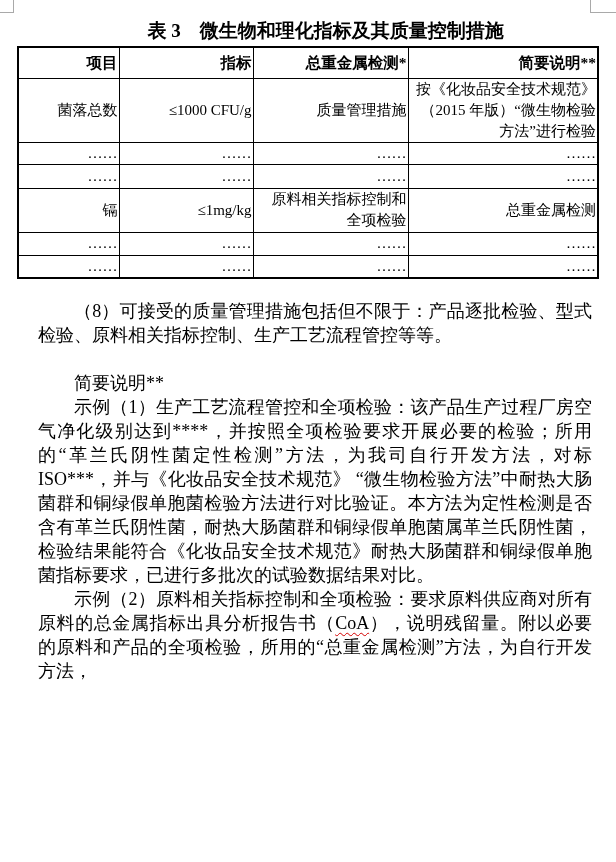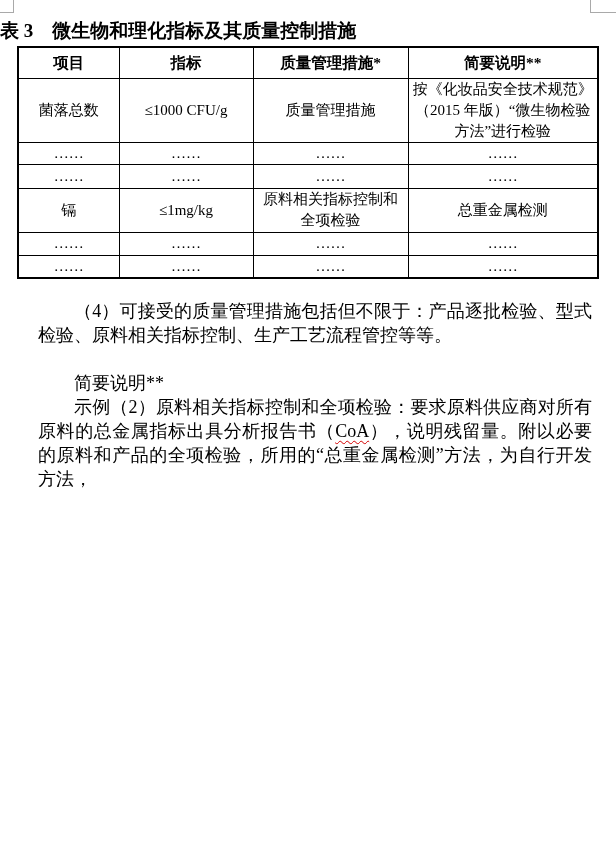--- a/index.html
+++ b/index.html
@@ -6,33 +6,34 @@
   .page {
     position:relative; width:616px; height:862px; overflow:hidden;
     background:#ffffff; color:#000;
     font-family:"Liberation Serif","DejaVu Serif",serif;
   }
   .crop-mark { position:absolute; top:0; }
   .crop-tl { left:0;  width:13px; height:12px; border-right:1px solid #a9a9a9; border-bottom:1px solid #a9a9a9; }
   .crop-tr { left:590px; width:26px; height:12px; border-left:1px solid #a9a9a9; border-bottom:1px solid #a9a9a9; }
 
   .doc-title {
-    margin:18px 0 0 0; 
+    margin:18px 0 0 0; text-align:center;
     font-size:19px; font-weight:bold; line-height:26px;
     white-space:pre;
+    padding-left:35px;
   }
 
   table.spec {
     border-collapse:collapse; table-layout:fixed;
     width:580px; margin:2px 0 0 17px;
     border:2px solid #000;
   }
   table.spec td, table.spec th {
     border:1px solid #000;
-    text-align:center; vertical-align:middle;
+    text-align:right; vertical-align:middle;
     font-size:15px; line-height:21px;
     padding:0 1px;
     white-space:pre-line;
     overflow:hidden;
     font-weight:normal;
   }
   table.spec th { font-weight:bold; font-size:15.5px; }
 
   .notes {
     margin:20px 24px 0 38px;
@@ -65,21 +66,21 @@
     <colgroup>
       <col style="width:101px">
         <col style="width:134px">
         <col style="width:155px">
         <col style="width:190px">
     </colgroup>
     <tbody>
         <tr style="height:31px">
       <th>项目</th>
       <th>指标</th>
-      <th>质量管理措施*</th>
+      <th>总重金属检测*</th>
       <th>简要说明**</th>
     </tr>
     <tr style="height:63px">
       <td>菌落总数</td>
       <td>≤1000 CFU/g</td>
       <td>质量管理措施</td>
       <td>按《化妆品安全技术规范》
 （2015 年版）“微生物检验
 方法”进行检验</td>
     </tr>
@@ -111,18 +112,19 @@
     <tr style="height:22px">
       <td>……</td>
       <td>……</td>
       <td>……</td>
       <td>……</td>
     </tr>
   </tbody>
     </table>
 
   <div class="notes">
-    <p>（4）可接受的质量管理措施包括但不限于：产品逐批检验、型式检验、原料相关指标控制、生产工艺流程管控等等。</p>
+    <p>（8）可接受的质量管理措施包括但不限于：产品逐批检验、型式检验、原料相关指标控制、生产工艺流程管控等等。</p>
     <p class="gap-before">简要说明**</p>
+    <p>示例（1）生产工艺流程管控和全项检验：该产品生产过程厂房空气净化级别达到****，并按照全项检验要求开展必要的检验；所用的“革兰氏阴性菌定性检测”方法，为我司自行开发方法，对标 ISO***，并与《化妆品安全技术规范》 “微生物检验方法”中耐热大肠菌群和铜绿假单胞菌检验方法进行对比验证。本方法为定性检测是否含有革兰氏阴性菌，耐热大肠菌群和铜绿假单胞菌属革兰氏阴性菌，检验结果能符合《化妆品安全技术规范》耐热大肠菌群和铜绿假单胞菌指标要求，已进行多批次的试验数据结果对比。</p>
     <p><span>示例（2）原料相关指标控制和全项检验：要求原料供应商对所有原料的总金属指标出具分析报告书（</span><span class="spellcheck">CoA</span><span>），说明残留量。附以必要的原料和产品的全项检验，所用的“总重金属检测”方法，为自行开发方法，</span></p>
   </div>
 
 </div>
 
 </body></html>

